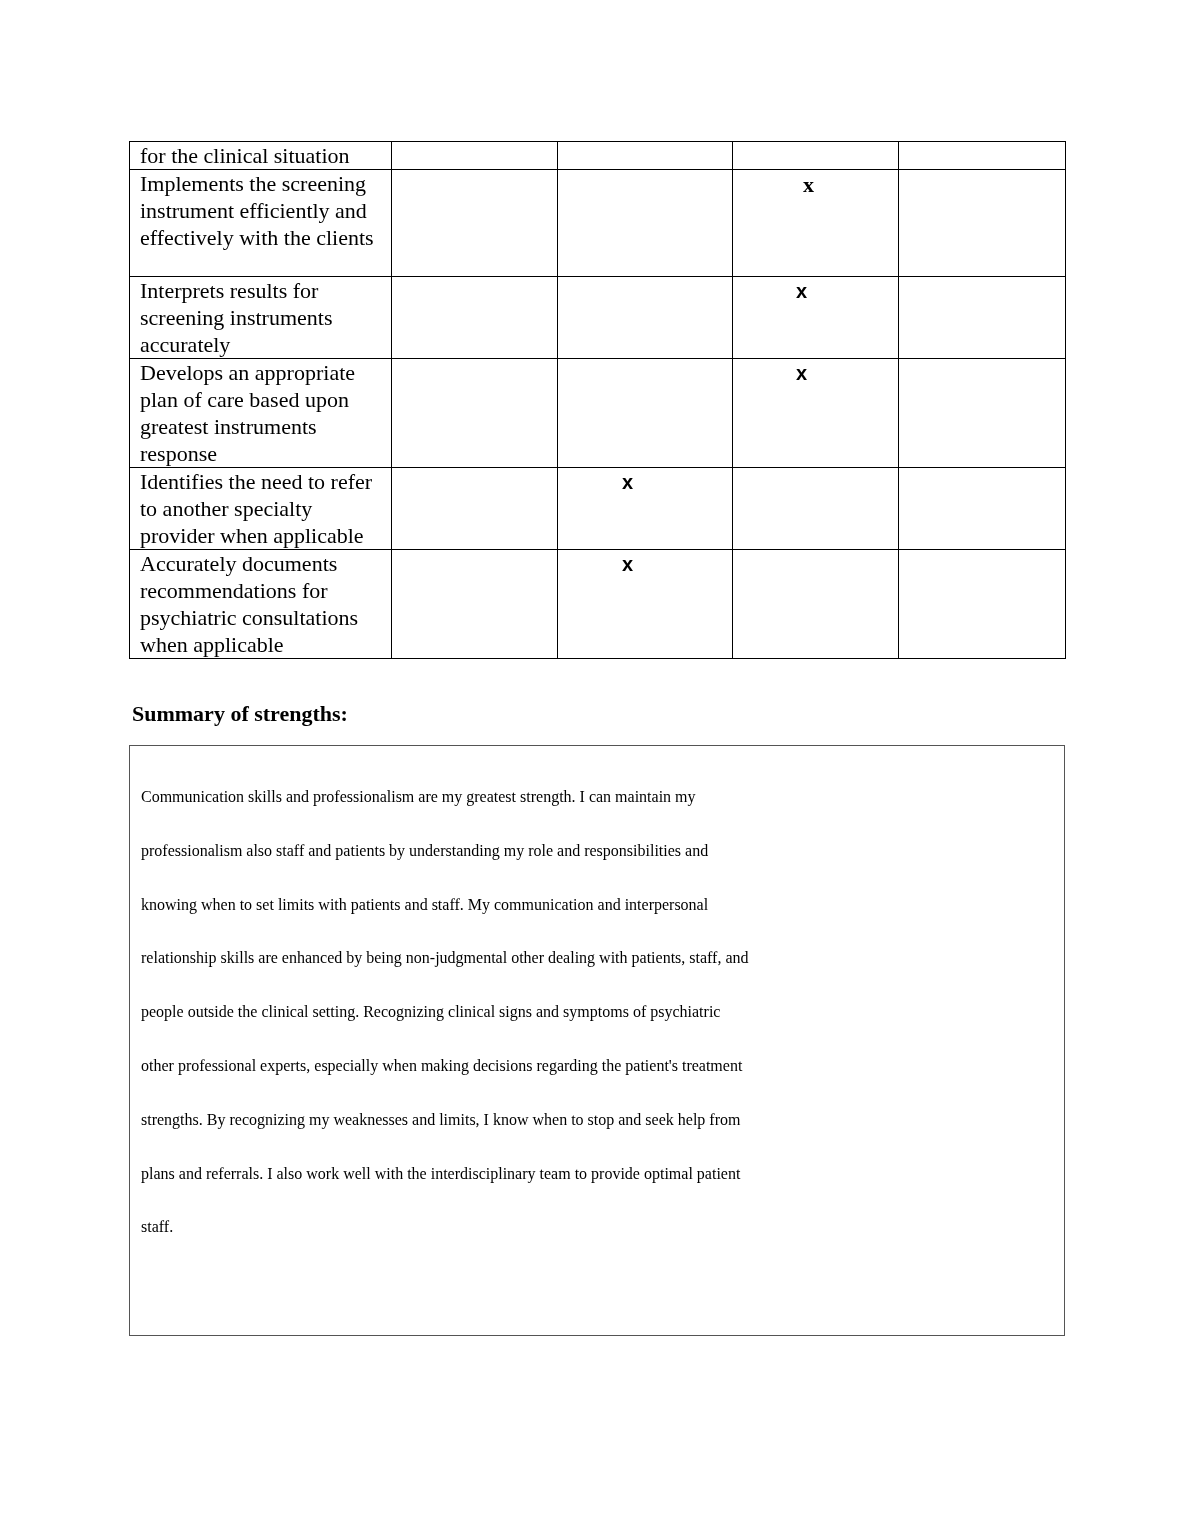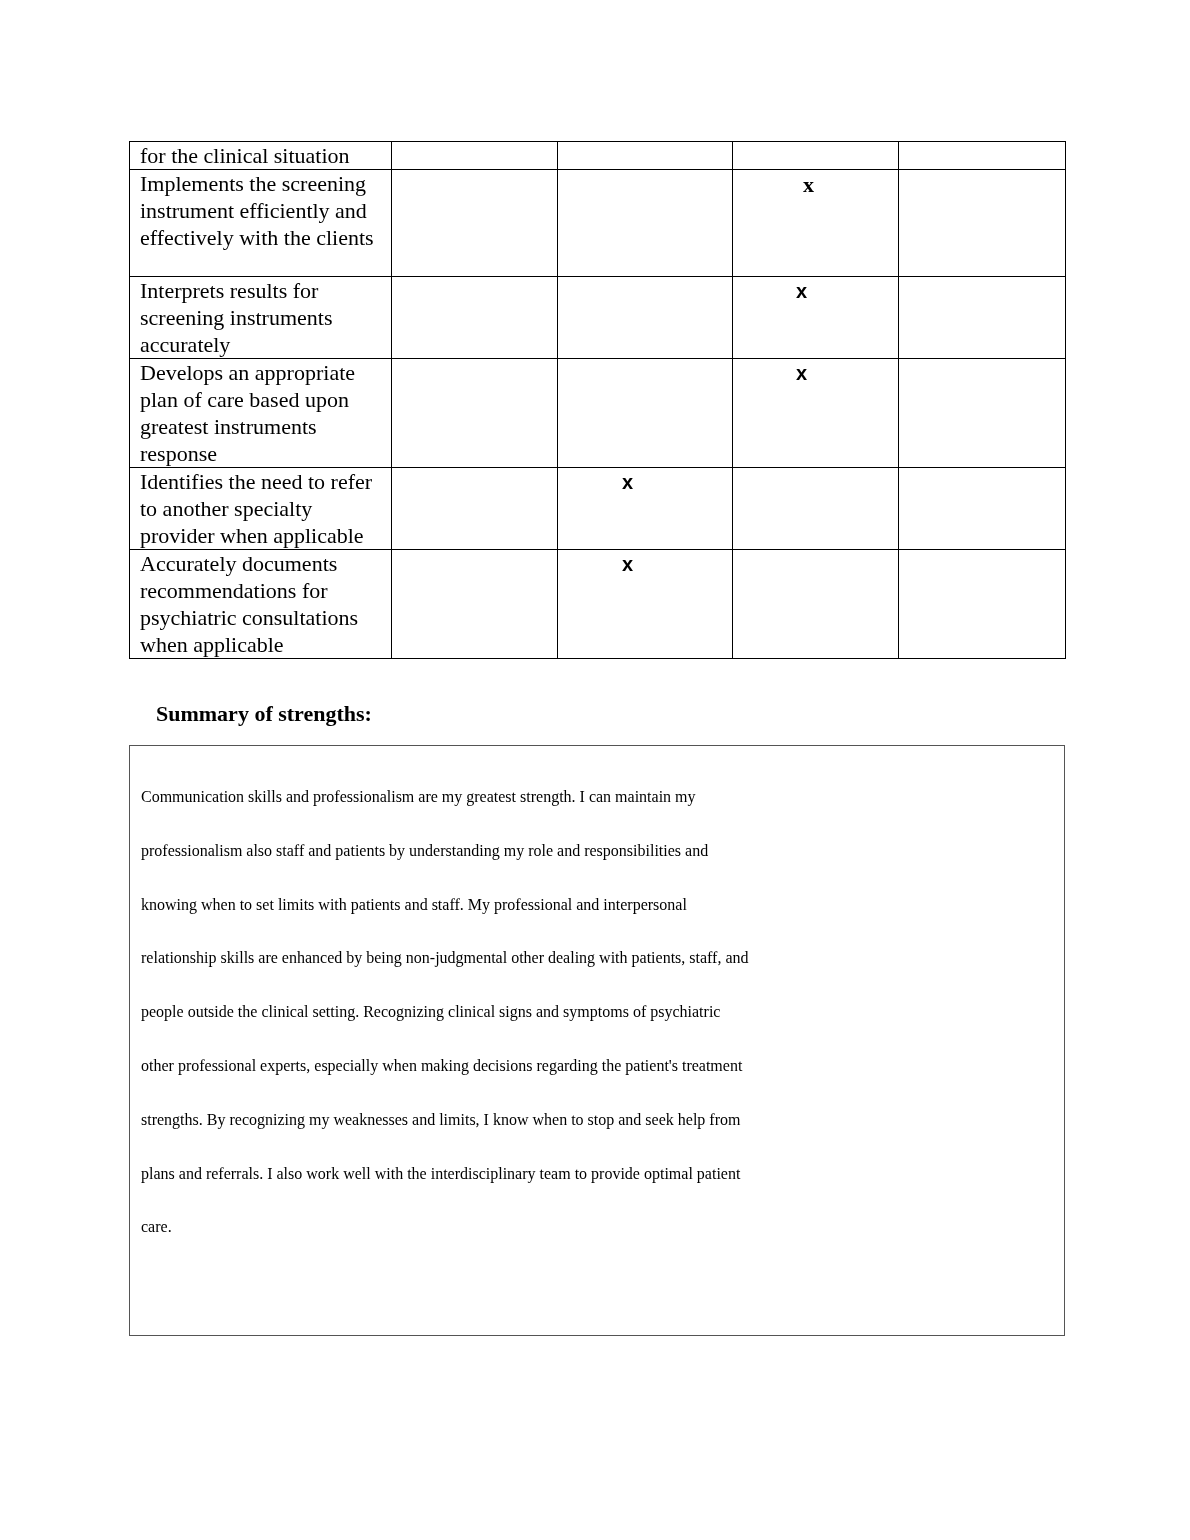--- a/index.html
+++ b/index.html
@@ -18,21 +18,21 @@
   tr.r1 td { height: 106px; }
   tr.r2 td { height: 79px; }
   tr.r3 td { height: 107px; }
   tr.r4 td { height: 79px; }
   tr.r5 td { height: 107px; }
 
   .mark { position: relative; display: block; font-family: "Liberation Sans", sans-serif;
           font-weight: bold; font-size: 20px; line-height: 27px; }
   .mark.serif { font-family: "Liberation Serif", serif; font-size: 22px; }
 
-  .heading { position: absolute; left: 156px; top: 700px; font-size: 22px; font-weight: bold;
+  .heading { position: absolute; left: 132px; top: 700px; font-size: 22px; font-weight: bold;
              line-height: 28px; }
 
   .summary-box { position: absolute; left: 129px; top: 745px; width: 934px; height: 589px;
                  border: 1.5px solid #555; }
   .summary-text { position: absolute; left: 11px; top: 24px; width: 900px; font-size: 16px;
                   line-height: 53.8px; margin: 0; }
 </style>
 </head>
 <body>
 
@@ -101,23 +101,23 @@
       </tr>
     </tbody>
   </table>
 
   <div class="heading">Summary of strengths:</div>
 
   <div class="summary-box">
     <div class="summary-text">
       <div>Communication skills and professionalism are my greatest strength. I can maintain my</div>
       <div>professionalism also staff and patients by understanding my role and responsibilities and</div>
-      <div>knowing when to set limits with patients and staff. My professional and interpersonal</div>
+      <div>knowing when to set limits with patients and staff. My communication and interpersonal</div>
       <div>relationship skills are enhanced by being non-judgmental other dealing with patients, staff, and</div>
       <div>people outside the clinical setting. Recognizing clinical signs and symptoms of psychiatric</div>
       <div>other professional experts, especially when making decisions regarding the patient's treatment</div>
       <div>strengths. By recognizing my weaknesses and limits, I know when to stop and seek help from</div>
       <div>plans and referrals. I also work well with the interdisciplinary team to provide optimal patient</div>
-      <div>care.</div>
+      <div>staff.</div>
     </div>
   </div>
 
 </div>
 
 </body></html>

